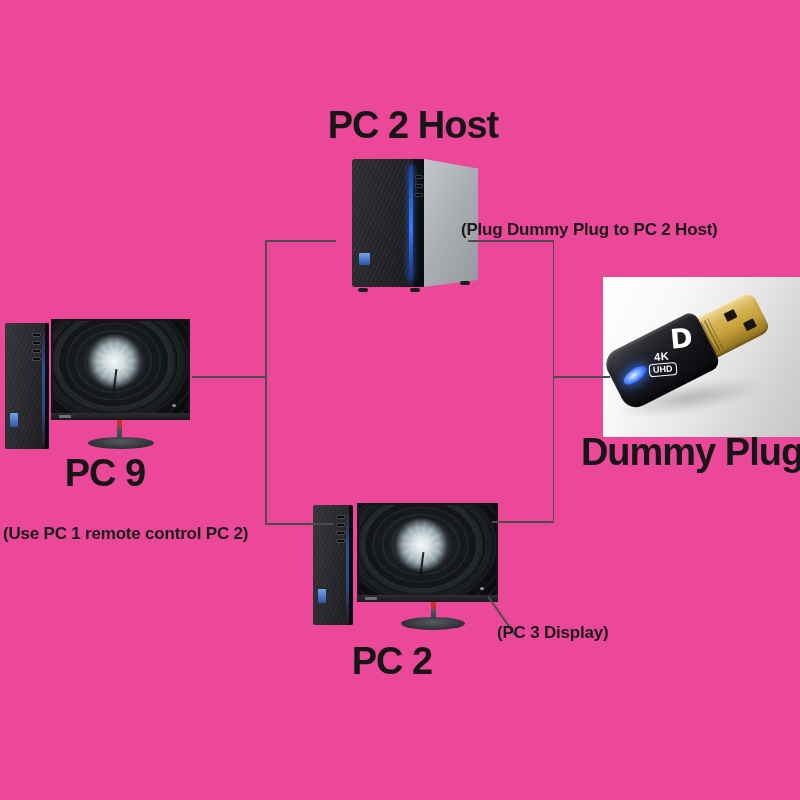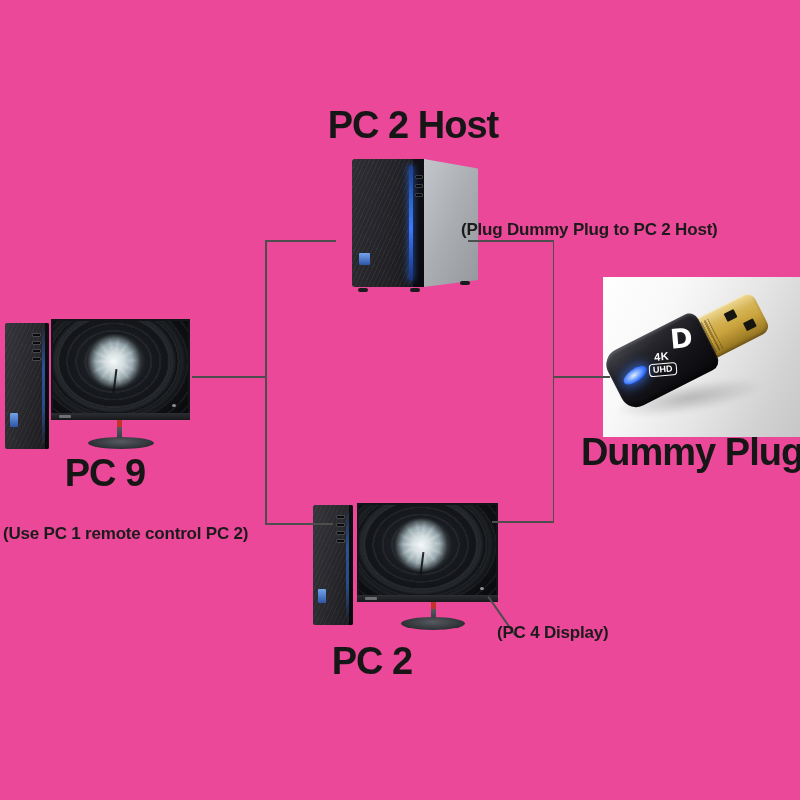--- a/index.html
+++ b/index.html
@@ -227,16 +227,16 @@
       <div class="screen-glint"></div>
     </div>
     <div class="m-strip" style="top:92px;">
       <div class="m-brand"></div>
     </div>
     <div class="m-red" style="left:74px; top:99px;"></div>
     <div class="m-neck" style="left:74px; top:106px; height:12px;"></div>
     <div class="m-base" style="left:44px; top:114px; width:64px; height:13px;"></div>
   </div>
 
-  <div class="heading" style="left:312px; top:640px; width:120px;">PC 2</div>
-  <div class="note" style="left:497px; top:623px;">(PC 4 Display)</div>
+  <div class="heading" style="left:332px; top:640px; width:120px;">PC 2</div>
+  <div class="note" style="left:497px; top:623px;">(PC 3 Display)</div>
 
 </div>
 
 </body></html>

